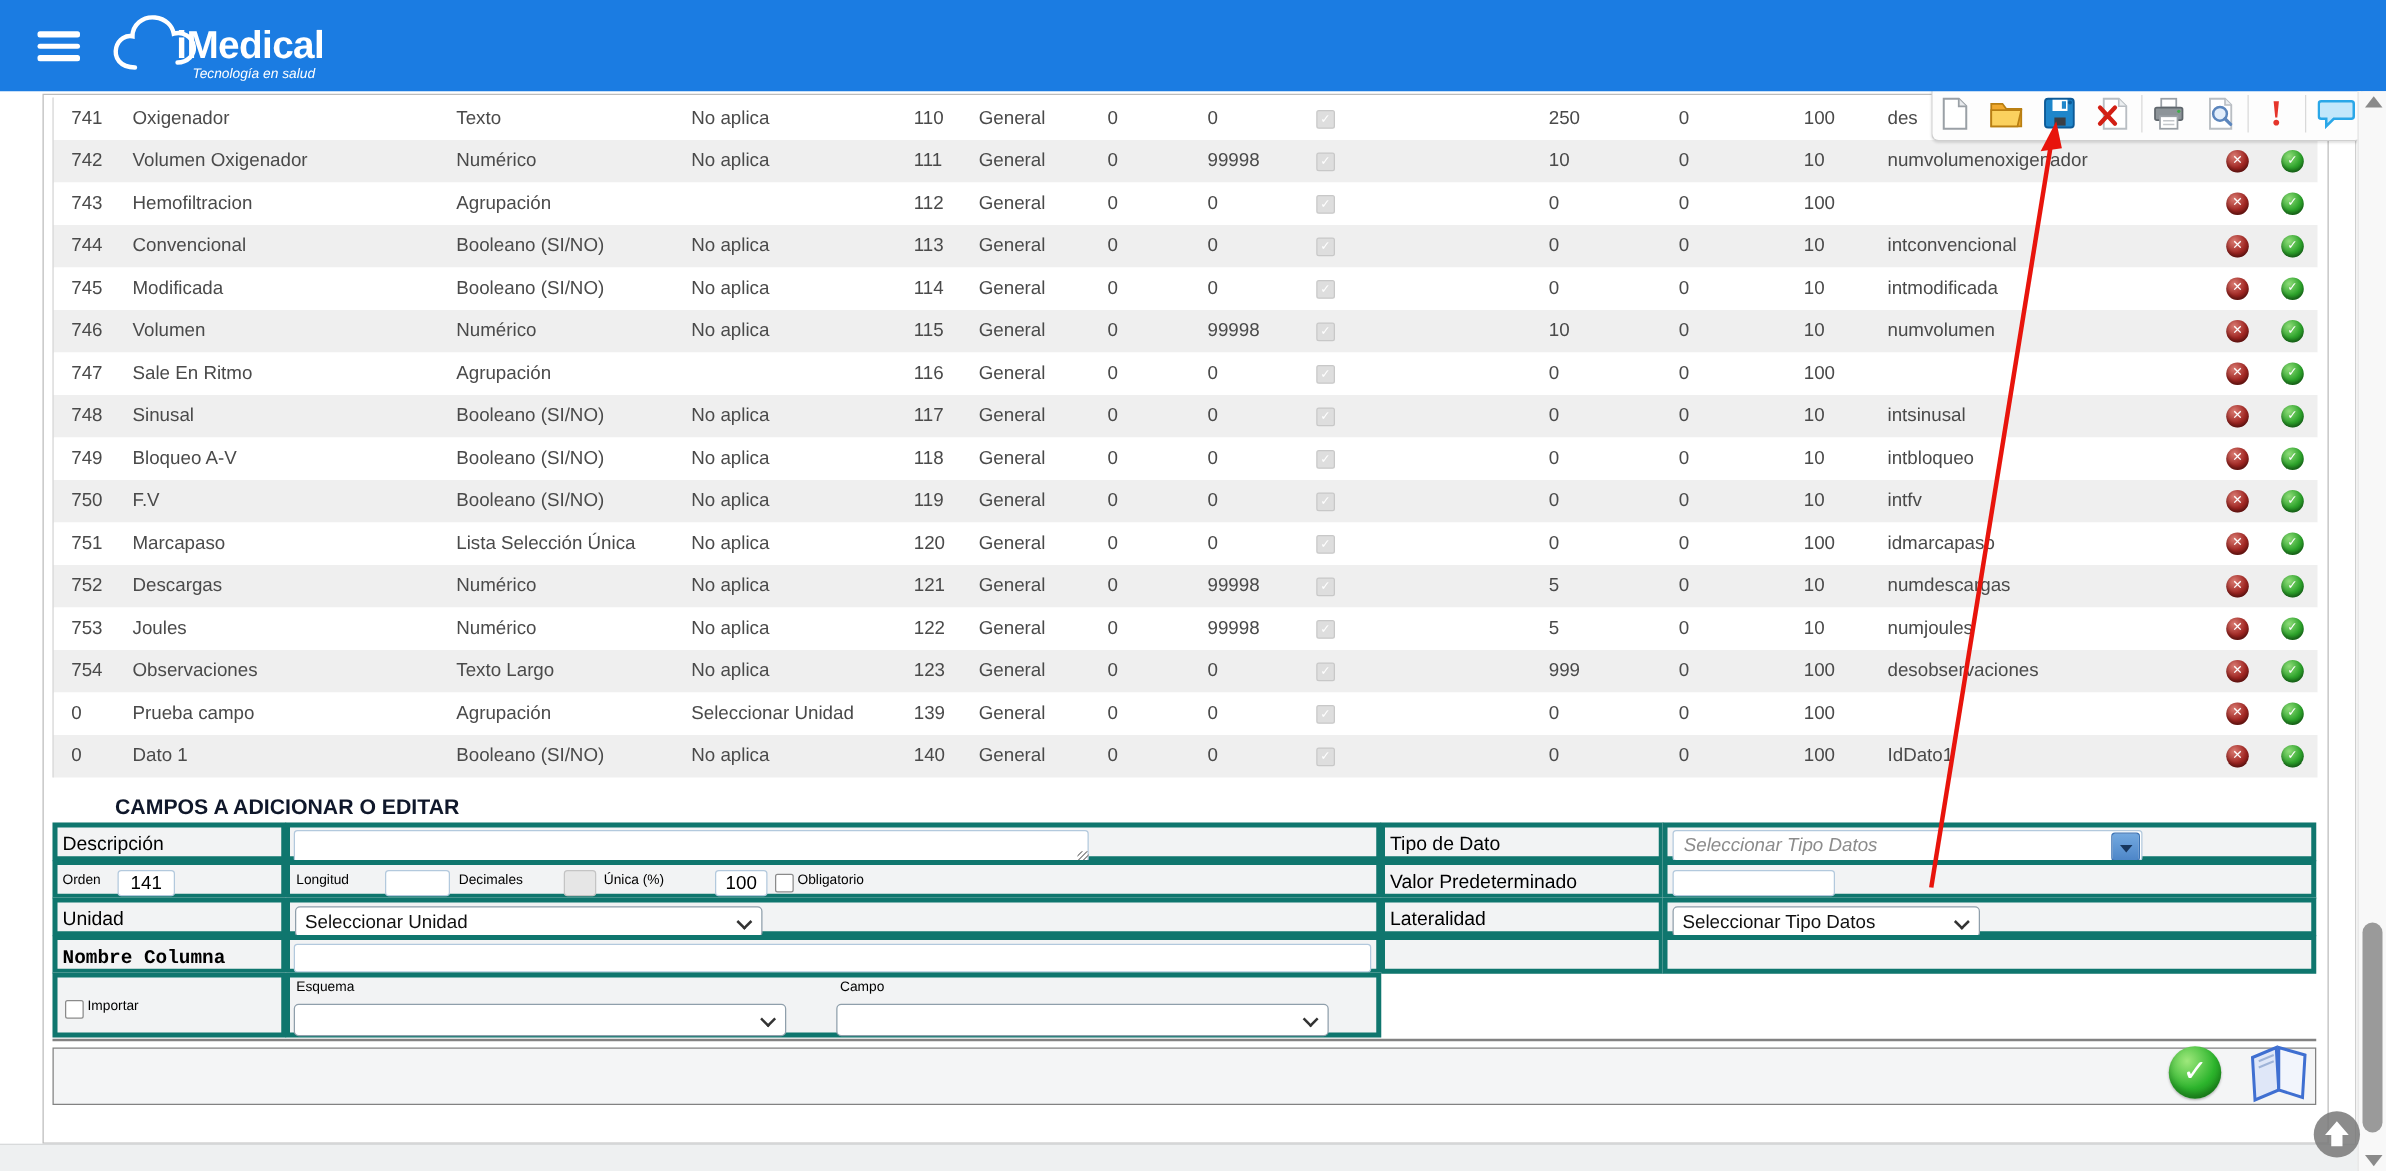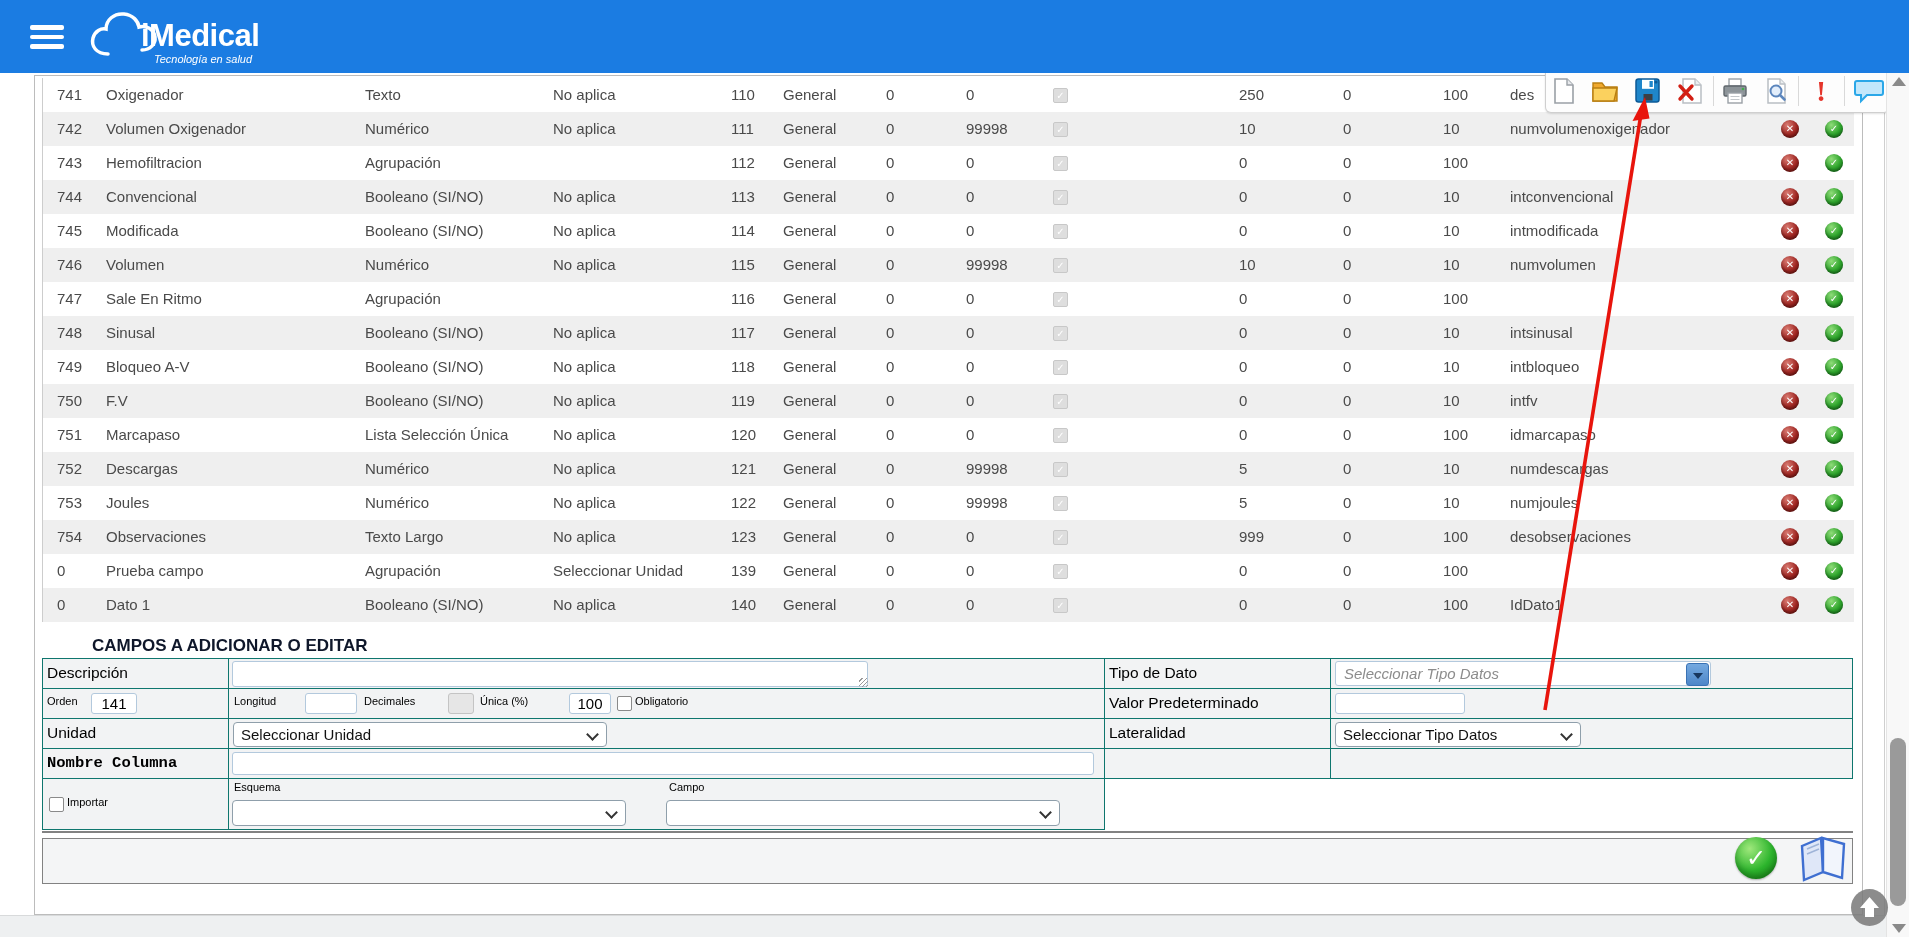--- a/index.html
+++ b/index.html
@@ -47,21 +47,21 @@
     border-radius:0 0 6px 6px;z-index:40;box-shadow:0 1px 2px rgba(0,0,0,.12);}
   .tb-icon{position:absolute;top:6px;width:28px;height:28px;cursor:pointer;}
   .tb-sep{position:absolute;top:5px;width:1px;height:30px;background:#d9d9d9;}
   .tb-excl{font-family:"Liberation Serif","DejaVu Serif",serif;font-weight:bold;color:#e5352b;font-size:29px;line-height:28px;text-align:center;}
 
   
   .arrow-overlay{left:0;top:0;width:1909px;height:937px;pointer-events:none;z-index:60;}
 
   
   .form-title{left:44px;top:636px;font-size:17px;font-weight:bold;color:#0f172a;margin-left:48px;}
-  .fcell{position:absolute;border:1px solid #0f766e;background:#f2f3f4;box-sizing:border-box;}
+  .fcell{position:absolute;border:4px solid #0f766e;background:#f2f3f4;box-sizing:border-box;}
   .flabel{font-size:15.5px;color:#000;line-height:28px;padding-left:4px;white-space:nowrap;}
   .inline-lbl{position:absolute;font-size:11px;color:#000;white-space:nowrap;}
   .tx{position:absolute;background:#fff;border:1px solid #b3c9dd;border-radius:3px;box-sizing:border-box;}
   .resize-handle{position:absolute;width:9px;height:9px;
     background:repeating-linear-gradient(135deg,transparent 0 2px,#9a9a9a 2px 3px);}
   .fake-select{position:absolute;background:#fff;border:1px solid #8f9fab;border-radius:4px;box-sizing:border-box;
     font-size:15px;color:#111;line-height:23px;padding-left:7px;cursor:pointer;}
   .fake-select .chev{position:absolute;right:9px;top:7px;width:7px;height:7px;border-right:2px solid #333;border-bottom:2px solid #333;transform:rotate(45deg);}
   .combo-btn{position:absolute;right:1px;top:1px;width:23px;height:23px;border-radius:3px;cursor:pointer;
     background:linear-gradient(#74a9e0,#4d86c8);border:1px solid #3a72b4;box-sizing:border-box;}

